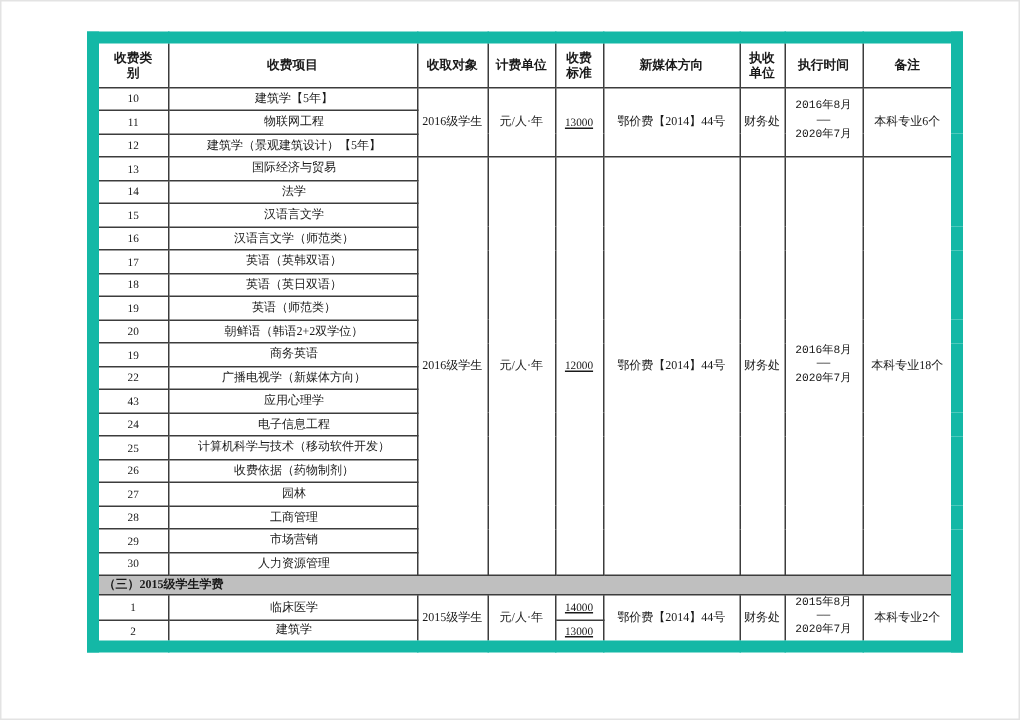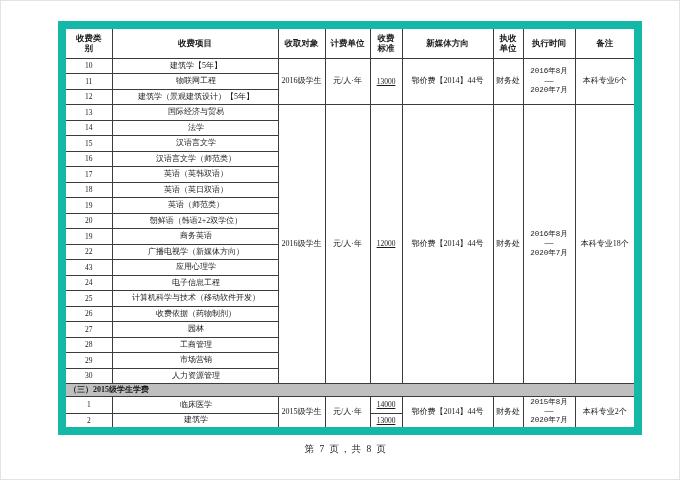--- a/index.html
+++ b/index.html
@@ -199,14 +199,13 @@
           </td>
           <td rowspan="2">本科专业2个</td>
         </tr>
         <tr class="tall">
           <td class="no">2</td>
           <td class="item">建筑学</td>
           <td class="num">13000</td>
         </tr>
       </tbody>
   </table>
-  <div class="footer">第 7 页，共 8 页</div>
 </div>
 
 </body></html>

